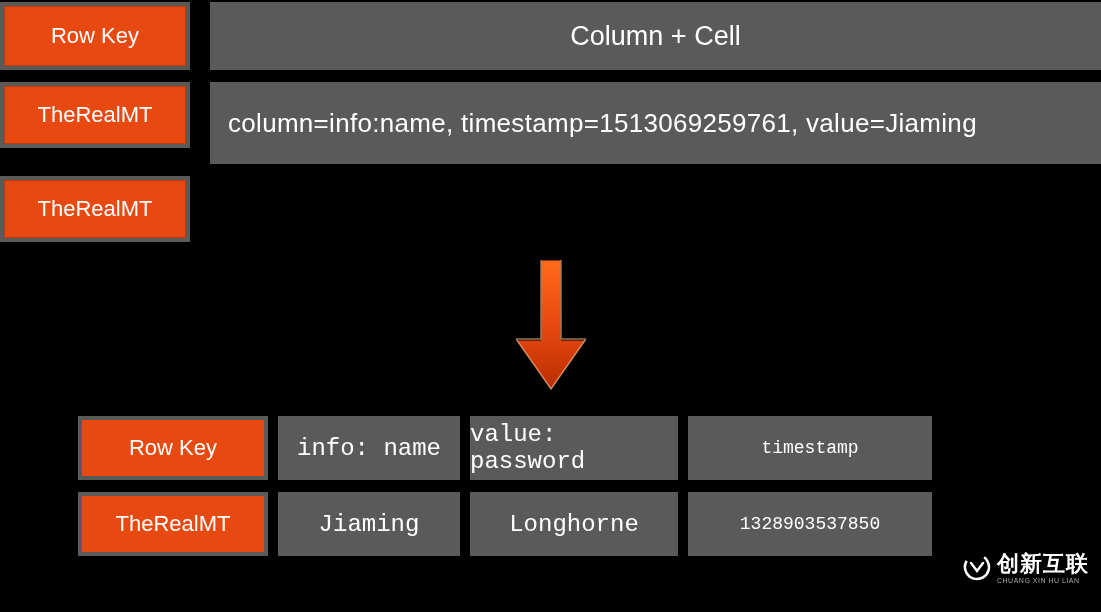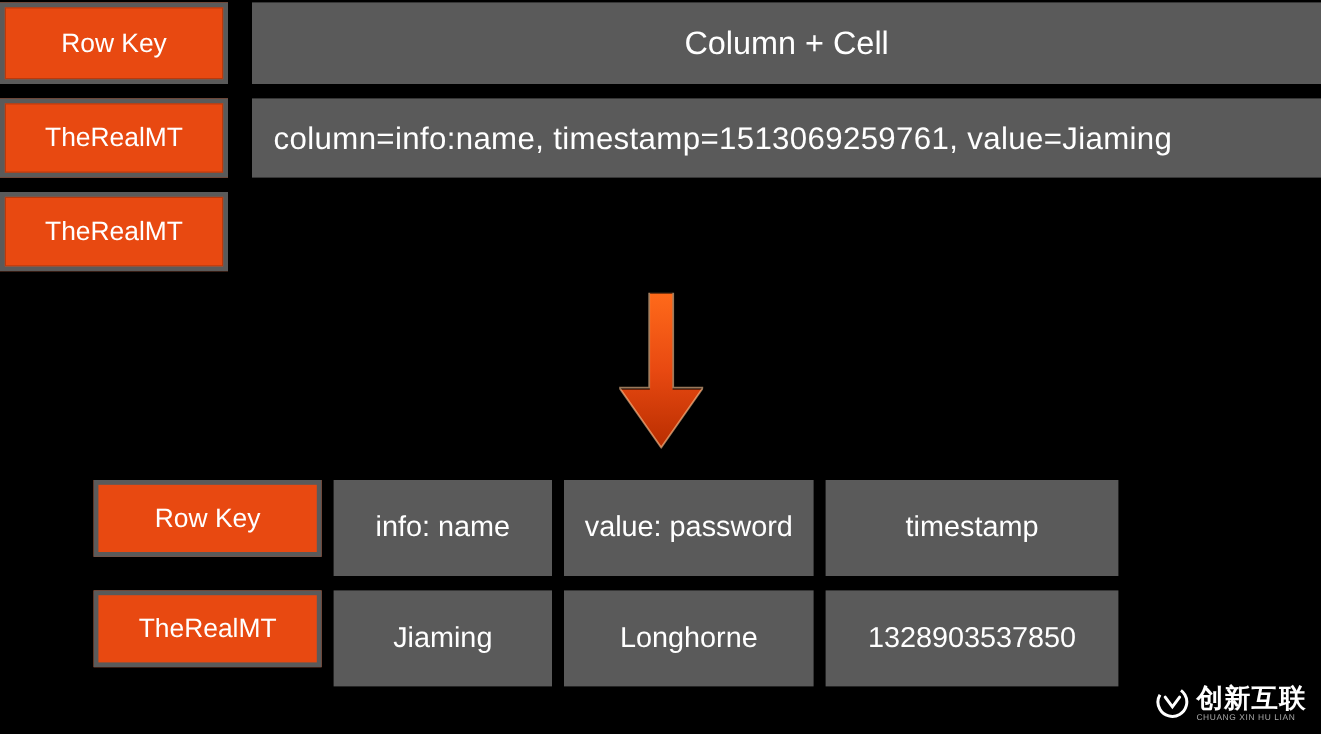--- a/index.html
+++ b/index.html
@@ -44,21 +44,21 @@
     height: 68px;
     justify-content: center;
     font-size: 27px;
   }
   .data-left {
     width: 190px;
     height: 66px;
   }
   .data-right {
     flex: 1;
-    height: 66px;
+    height: 82px;
     font-size: 26px;
     letter-spacing: 0.3px;
   }
   .arrow-wrap {
     display: flex;
     justify-content: center;
     margin: 18px 0 26px 0;
   }
   .bottom-section {
     display: flex;
@@ -81,30 +81,31 @@
     align-items: center;
     justify-content: center;
     font-size: 22px;
   }
   .b-gray {
     background: #5a5a5a;
     color: #fff;
     display: flex;
     align-items: center;
     justify-content: center;
-    height: 80px;
+    height: 64px;
     font-size: 24px;
+    font-family: Liberation Mono, monospace;
   }
   .g1 { width: 182px; }
   .g2 { width: 208px; }
-  .g3 { width: 244px; font-size: 24px; }
+  .g3 { width: 244px; font-size: 18px; }
   .logo {
     position: absolute;
     right: 12px;
-    bottom: 10px;
+    bottom: 28px;
     display: flex;
     align-items: center;
     gap: 6px;
     color: #fff;
   }
   .logo-text {
     font-size: 22px;
     font-weight: bold;
     letter-spacing: 1px;
   }

